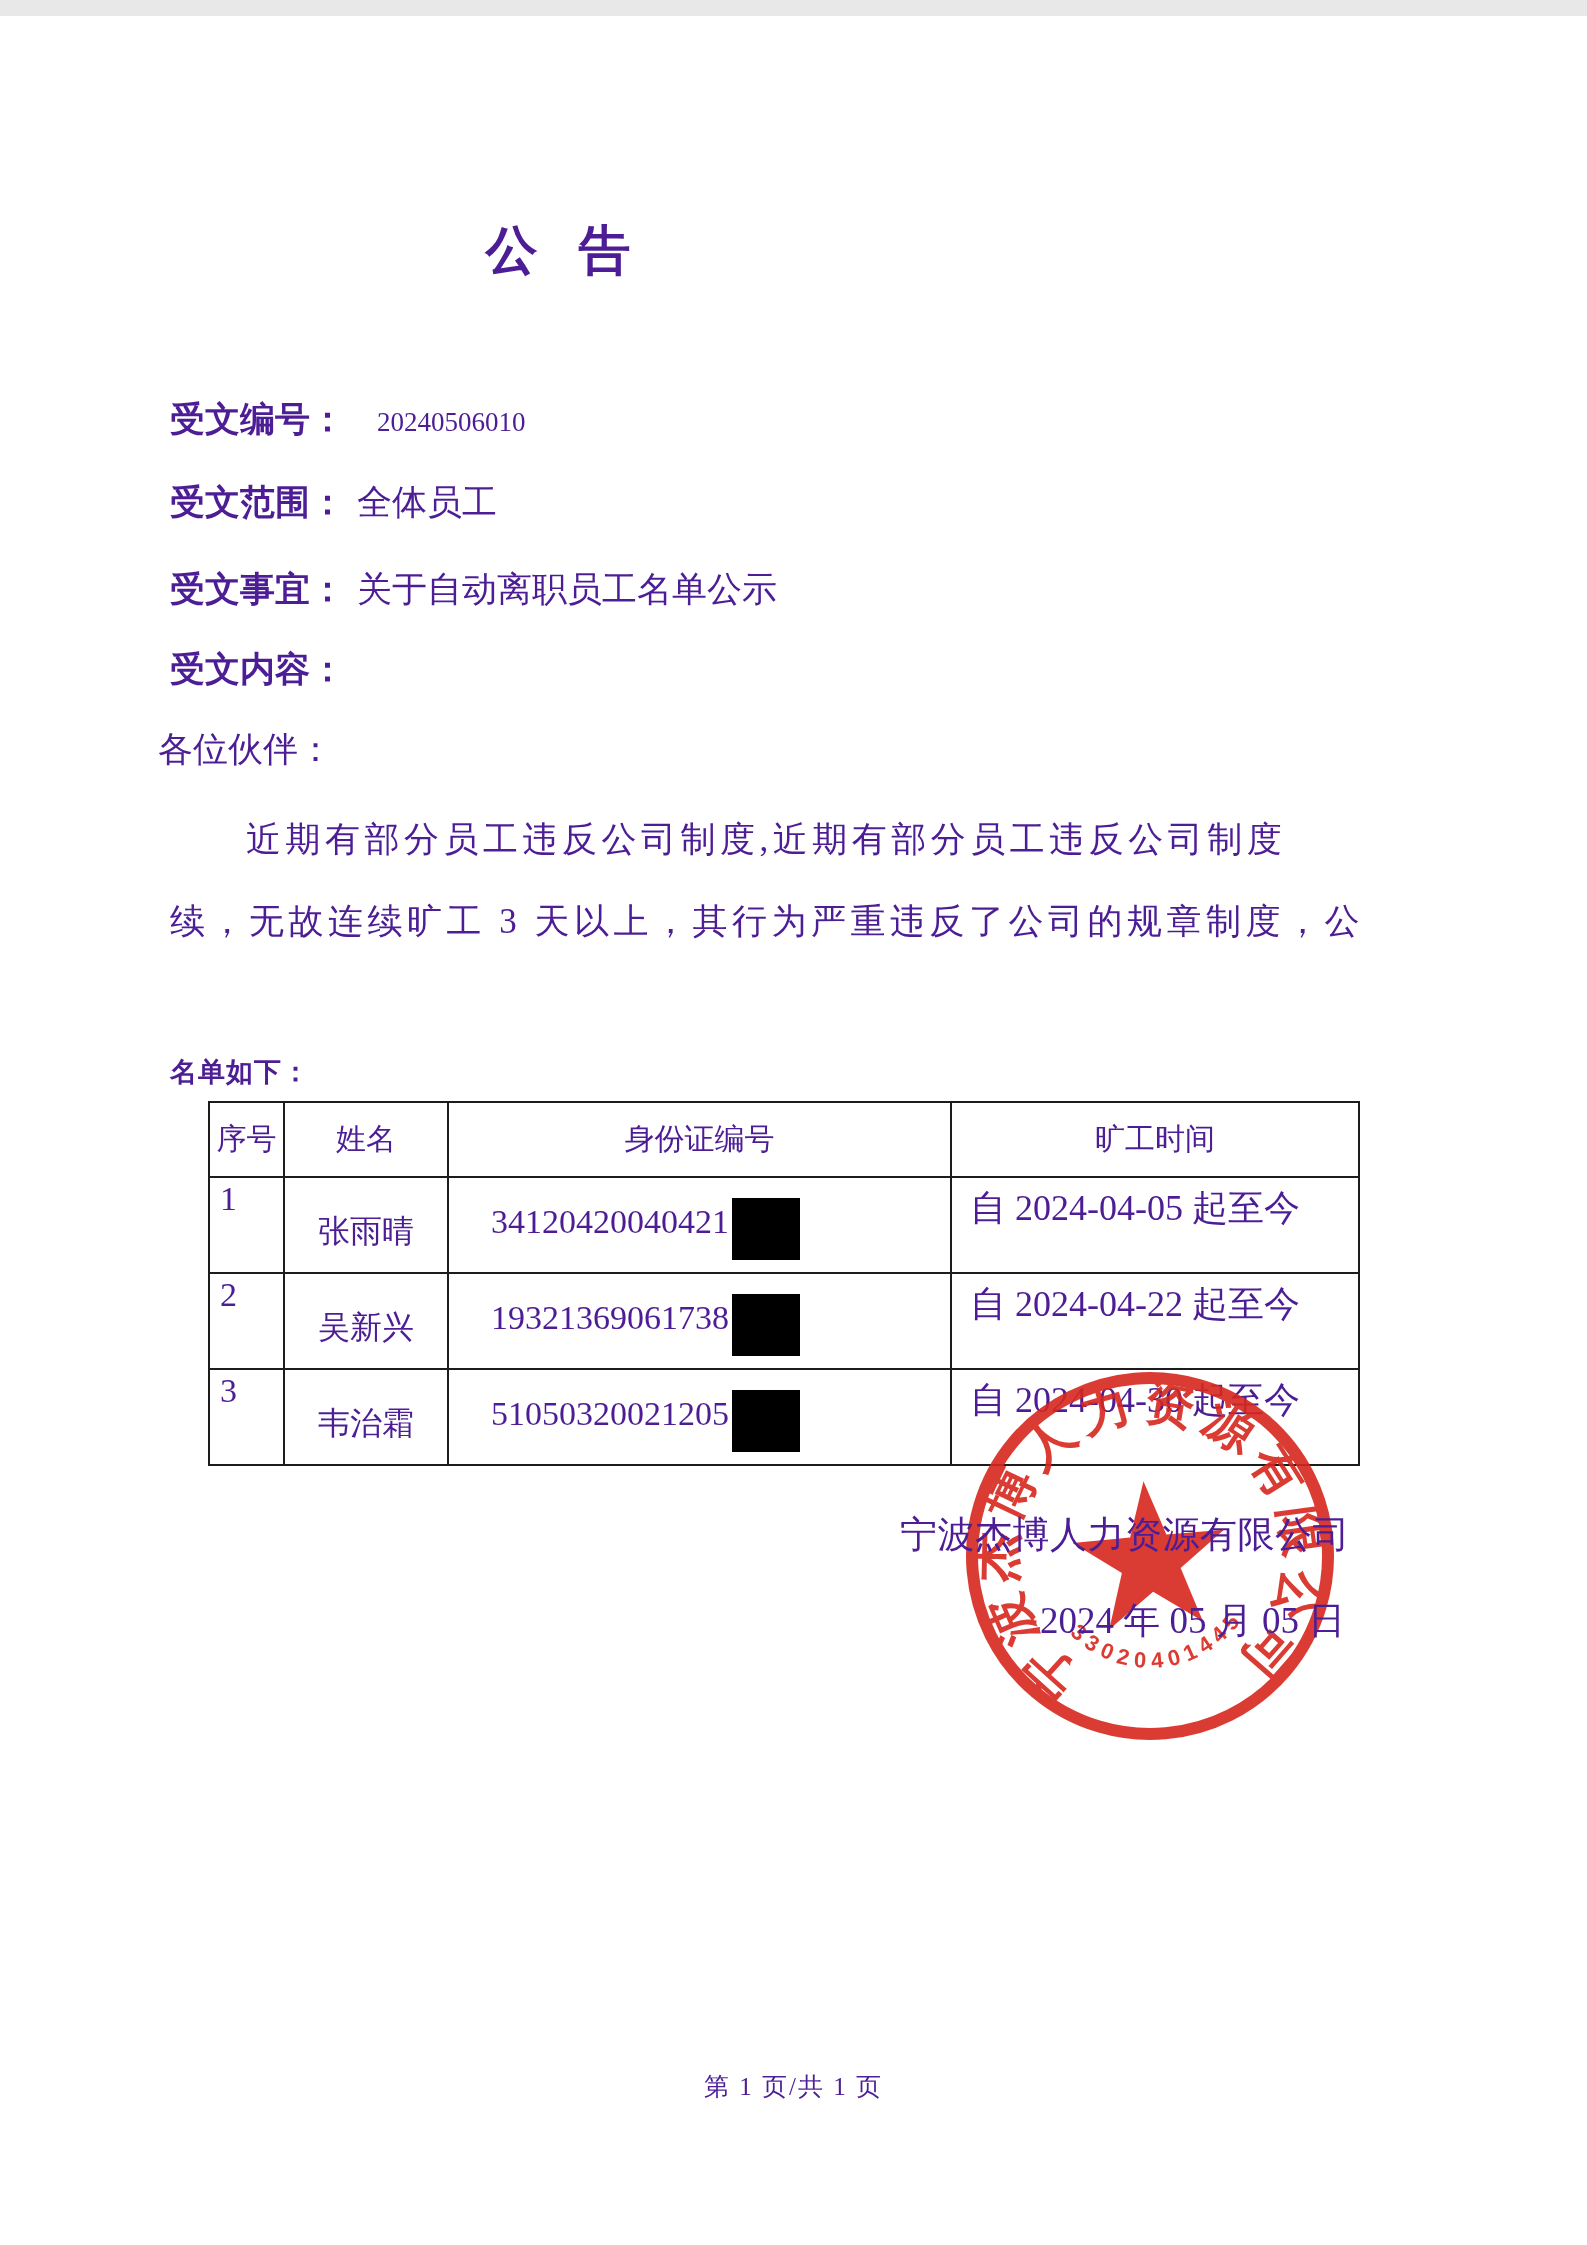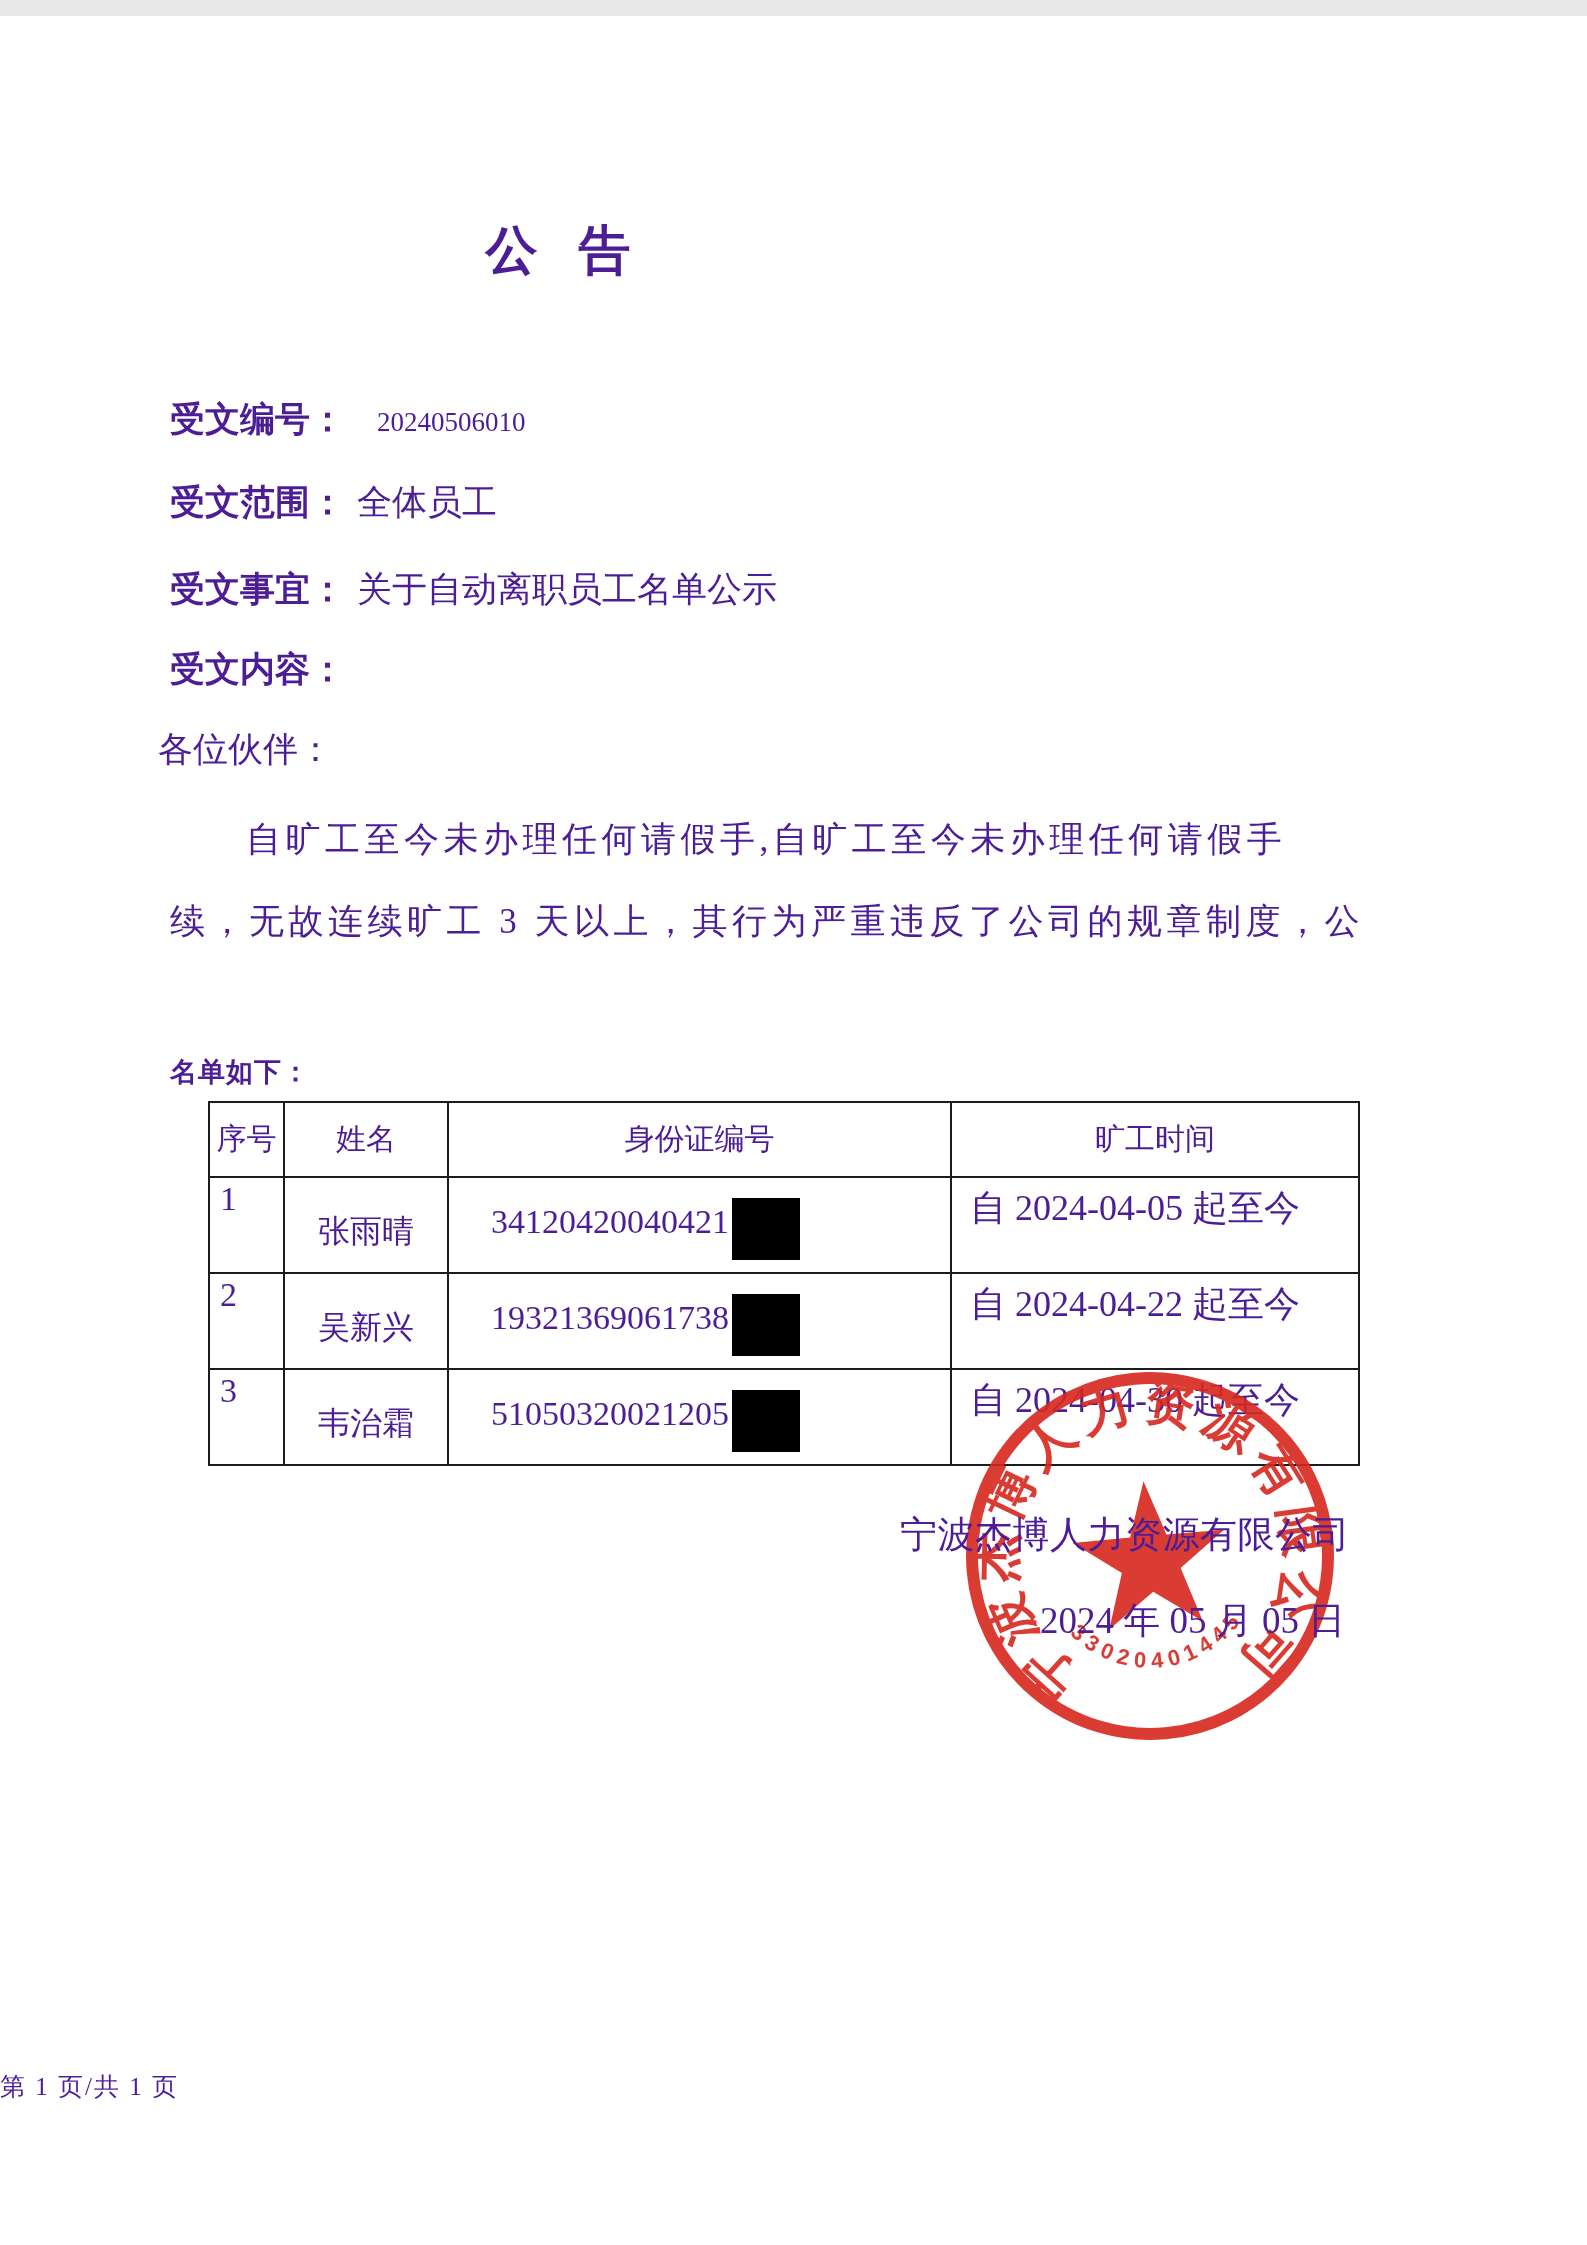--- a/index.html
+++ b/index.html
@@ -31,21 +31,21 @@
   table.roster th { height:71px; font-weight:normal; font-size:30px; text-align:center; }
   table.roster td { height:72px; }
   td.no { font-size:34px; vertical-align:top; text-align:left; padding:2px 0 0 10px; }
   td.name { font-size:32px; text-align:center; vertical-align:middle; padding-top:14px; }
   td.idnum { font-size:34px; vertical-align:middle; padding-left:42px; white-space:nowrap; }
   .redact { display:inline-block; width:68px; height:62px; background:#000000; vertical-align:middle; margin-left:3px; transform:translateY(4px); }
   td.absence { font-size:36px; vertical-align:top; padding:6px 0 16px 18px; white-space:nowrap; }
   .company { position:absolute; left:900px; top:1494px; font-size:37px; letter-spacing:0.5px; z-index:3; white-space:nowrap; }
   .sign-date { position:absolute; left:1040px; top:1580px; font-size:37px; z-index:3; white-space:nowrap; }
   .stamp { position:absolute; left:950px; top:1340px; width:400px; height:400px; z-index:2; opacity:0.9; }
-  .footer { position:absolute; left:0; top:2054px; width:100%; font-size:25px; letter-spacing:2px; }
+  .footer { position:absolute; left:0; top:2054px; width:100%; text-align:center; font-size:25px; letter-spacing:2px; }
 </style>
 </head>
 <body>
 
 <div class="page">
 
   <div class="title">公  告</div>
 
   <div class="field" style="top:380px;">
     <span class="label">受文编号：</span><span class="value small">20240506010</span>
@@ -55,21 +55,21 @@
   </div>
   <div class="field" style="top:550px;">
     <span class="label">受文事宜：</span><span class="value">关于自动离职员工名单公示</span>
   </div>
   <div class="field" style="top:630px;">
     <span class="label">受文内容：</span><span class="value"></span>
   </div>
 
   <div class="salutation">各位伙伴：</div>
 
-  <div class="body-line indent" style="top:800px;">自旷工至今未办理任何请假手,自旷工至今未办理任何请假手</div>
+  <div class="body-line indent" style="top:800px;">近期有部分员工违反公司制度,近期有部分员工违反公司制度</div>
   <div class="body-line" style="top:882px;">续，无故连续旷工 3 天以上，其行为严重违反了公司的规章制度，公</div>
 
   <div class="list-heading">名单如下：</div>
 
   <table class="roster">
     <colgroup>
       <col style="width:75px;">
         <col style="width:164px;">
         <col style="width:503px;">
         <col style="width:408px;">

